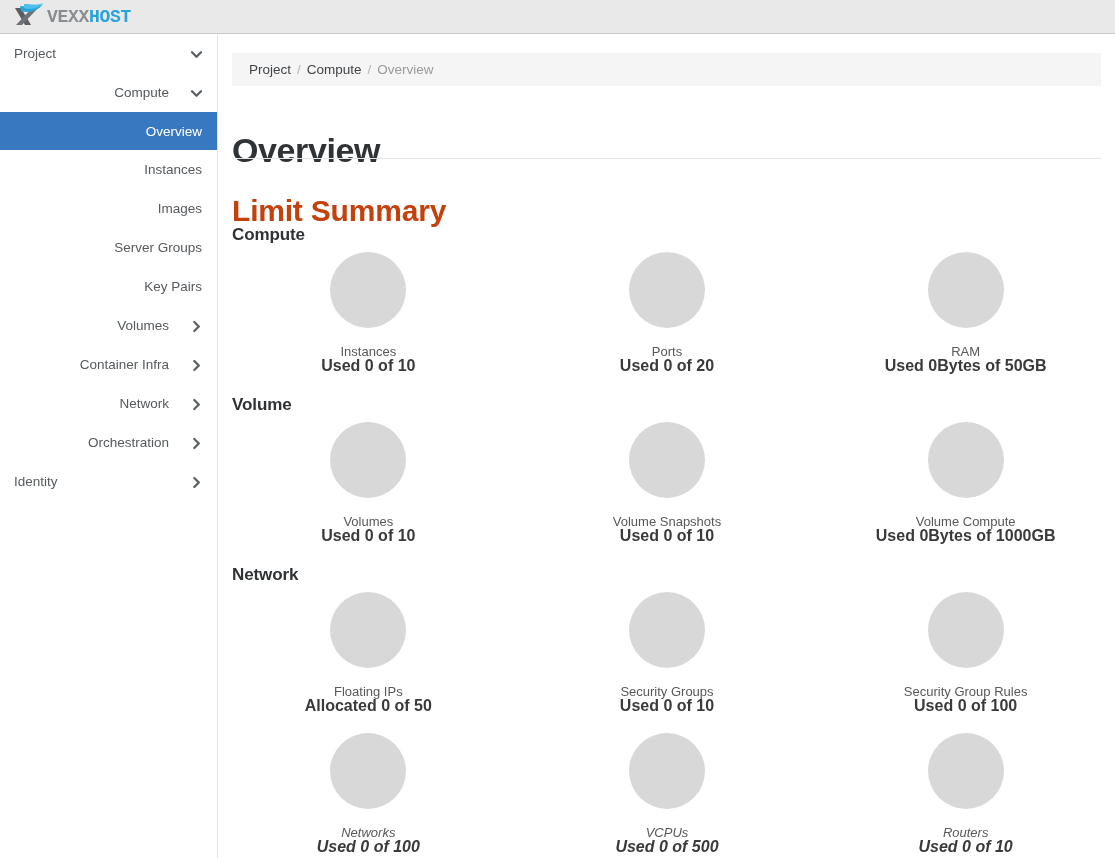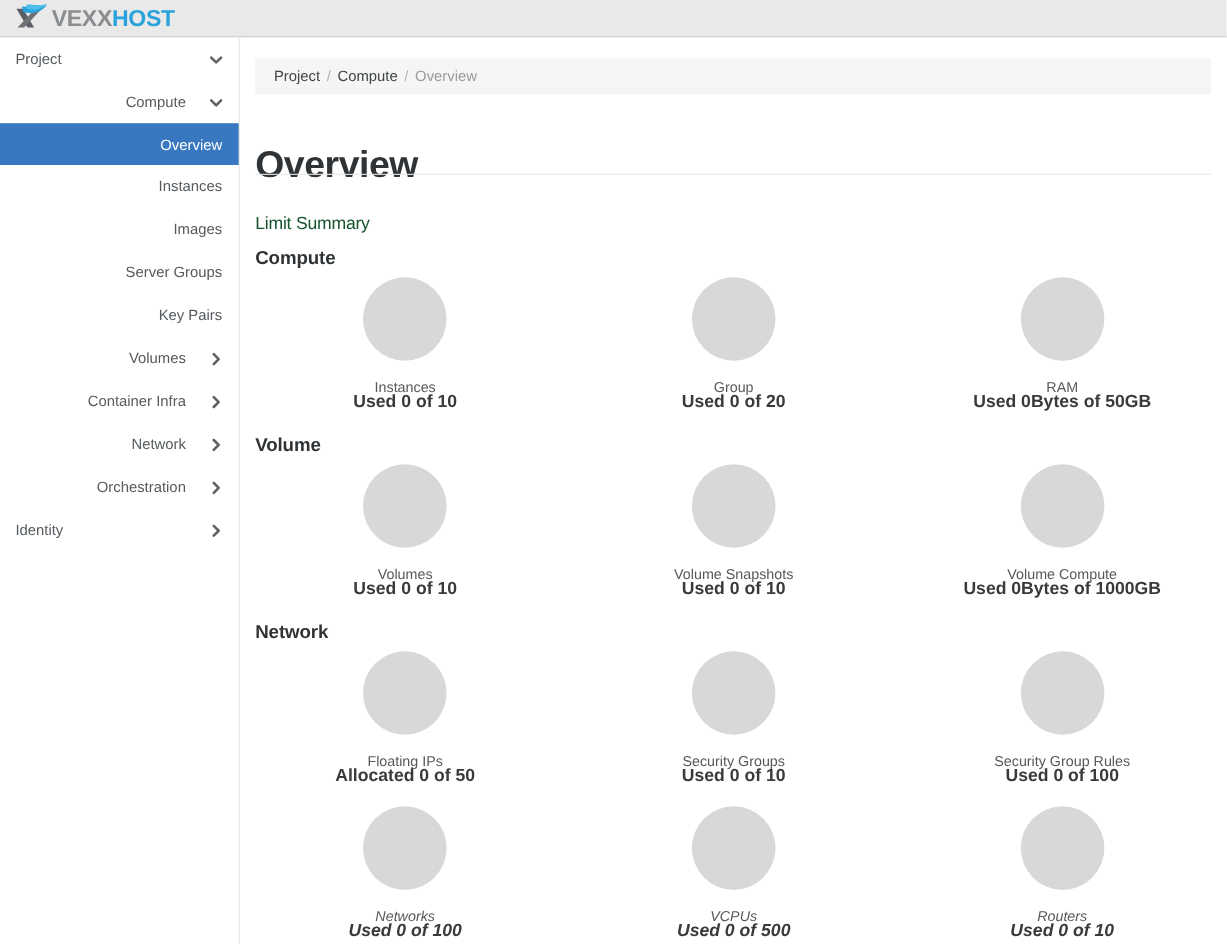--- a/index.html
+++ b/index.html
@@ -19,23 +19,23 @@
     background: #e9e9e9;
     border-bottom: 1px solid #c8c8c8;
   }
   #logo {
     position: absolute; left: 12px; top: 2px;
     height: 30px;
     display: flex; align-items: center;
   }
   #logo .mark { width: 34px; height: 28px; margin-right: 1px; }
   #logo .wordmark {
-    font-size: 21px; font-weight: bold;
+    font-size: 18px; font-weight: bold;
     letter-spacing: -0.3px; line-height: 1;
-    font-family: Liberation Sans, sans-serif;
+    font-family: Liberation Mono, monospace;
   }
   #logo .wm-a { color: #8a8d90; }
   #logo .wm-b { color: #29a3dc; }
 
   
   #sidebar {
     position: absolute; left: 0; top: 34px;
     width: 218px; height: 824px;
     background: #ffffff;
     border-right: 1px solid #e4e4e4;
@@ -92,22 +92,22 @@
     line-height: 1;
   }
   #title-rule {
     position: absolute; left: 13px; top: 124px;
     width: 869px; height: 1px;
     background: #e7e7e7;
   }
 
   #limit-summary-heading {
     position: absolute; left: 13px; top: 162px;
-    font-size: 16px; font-weight: normal;
-    color: #14532d;
+    font-size: 30px; font-weight: bold;
+    color: #c2410c;
     letter-spacing: -0.2px;
     line-height: 1;
   }
 
   .section {
     position: absolute;
     left: 0; width: 896px;
   }
   .section-heading {
     position: absolute; left: 13px; top: 0;
@@ -257,21 +257,21 @@
       <div class="section" style="top: 192px; height: 150px;">
         <div class="section-heading">Compute</div>
         <div class="quota-row" style="top: 26px;">
           <div class="quota-cell">
             <div class="donut" style="background: rgb(216, 216, 216);"></div>
             <div class="quota-label">Instances</div>
             <div class="quota-usage">Used 0 of 10</div>
           </div>
           <div class="quota-cell">
             <div class="donut" style="background: rgb(216, 216, 216);"></div>
-            <div class="quota-label">Group</div>
+            <div class="quota-label">Ports</div>
             <div class="quota-usage">Used 0 of 20</div>
           </div>
           <div class="quota-cell">
             <div class="donut" style="background: rgb(216, 216, 216);"></div>
             <div class="quota-label">RAM</div>
             <div class="quota-usage">Used 0Bytes of 50GB</div>
           </div>
         </div>
       </div>
       <div class="section" style="top: 362px; height: 150px;">

